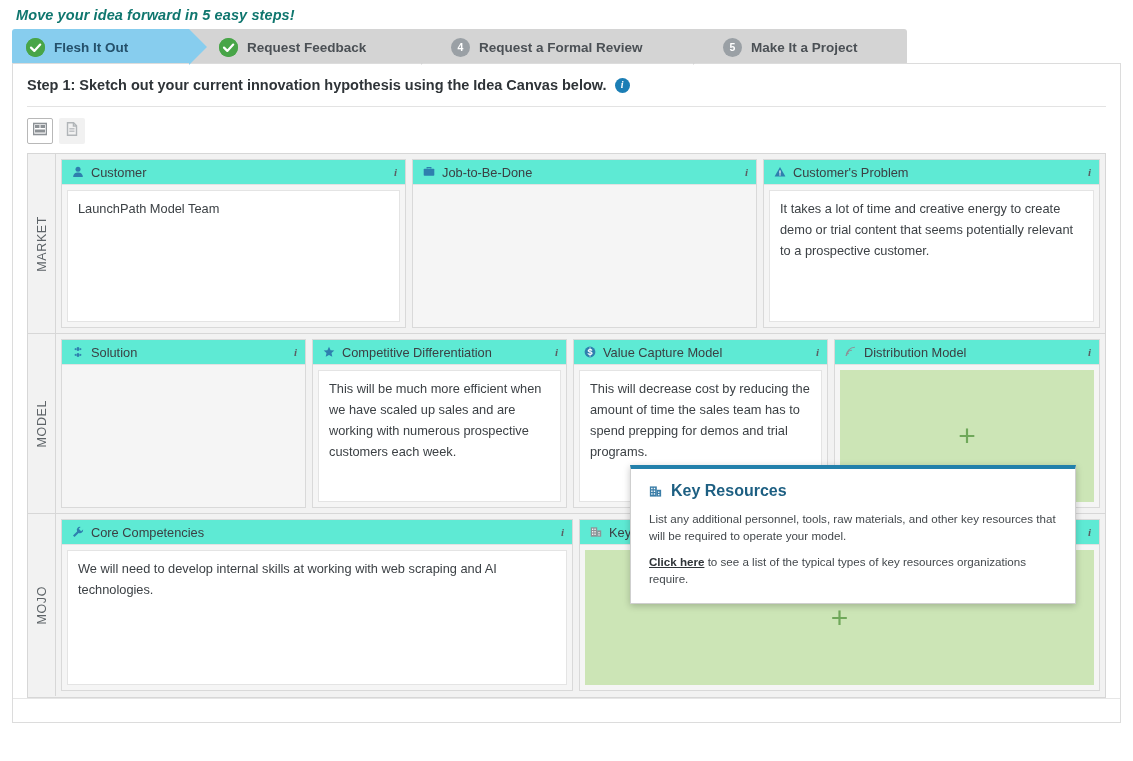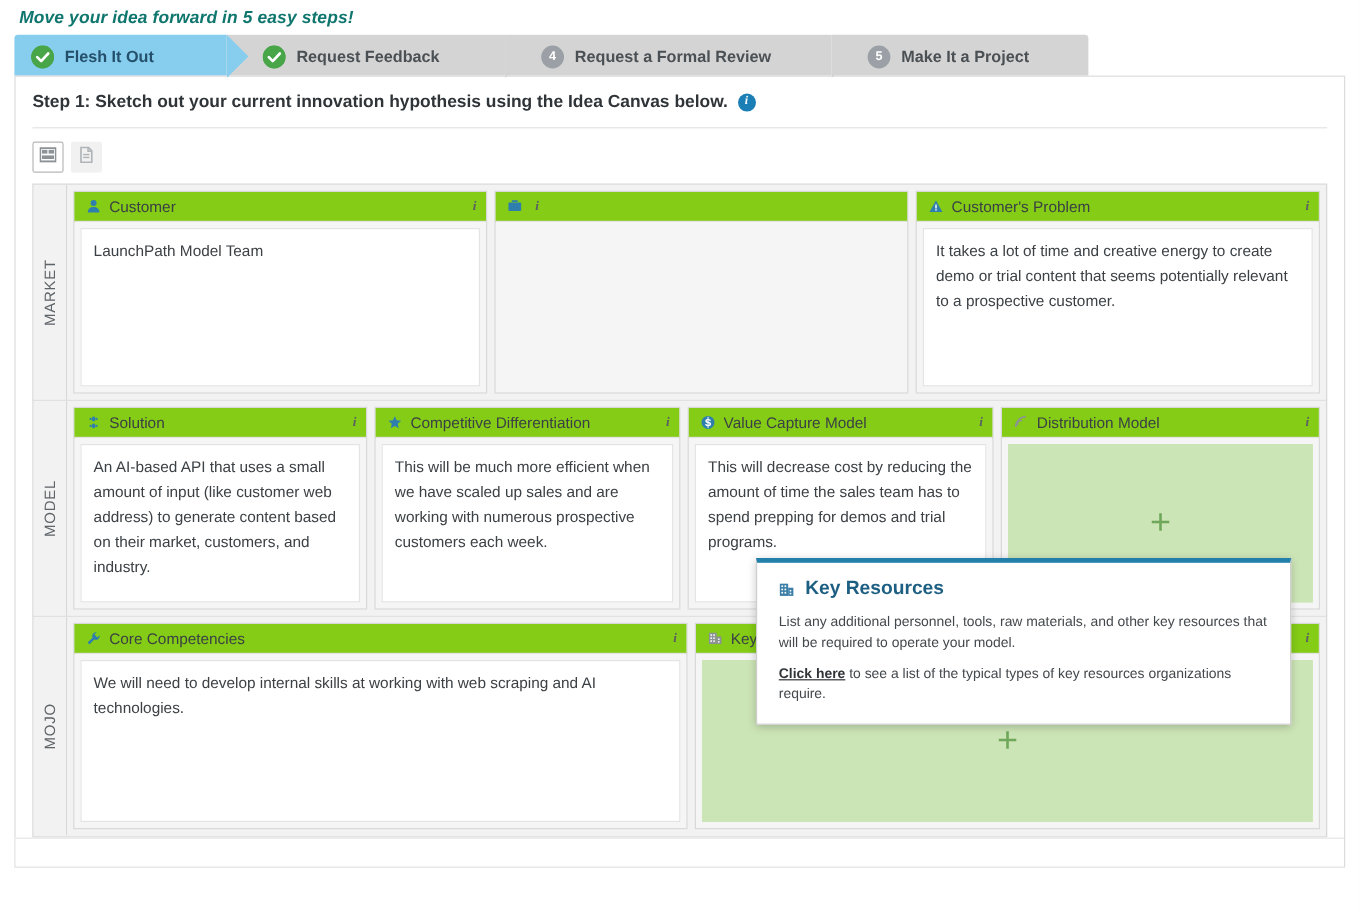--- a/index.html
+++ b/index.html
@@ -179,21 +179,21 @@
     display: flex;
     flex-direction: column;
     min-width: 0;
     flex: 1 1 0;
   }
   .card-head {
     display: flex;
     align-items: center;
     height: 25px;
     padding: 0 8px 0 9px;
-    background: #84cc16;
+    background: #5eead4;
     border-bottom: 1px solid #e2e2e2;
     gap: 7px;
   }
   .card-icon {
     width: 13px; height: 13px;
     display: flex; align-items: center; justify-content: center;
     flex: 0 0 13px;
   }
   .card-icon svg { display: block; }
   .card-title {
@@ -406,20 +406,21 @@
         </div>
 
         <div class="card c-jtbd">
           <div class="card-head">
             <span class="card-icon">
               <svg width="12" height="12" viewBox="0 0 12 12">
                 <path d="M4.2 2.4 V1.6 H7.8 V2.4" fill="none" stroke="#2e7fae" stroke-width="1.3"></path>
                 <rect x="0.7" y="2.8" width="10.6" height="7" rx="0.8" fill="#2e7fae"></rect>
               </svg>
             </span>
+            <span class="card-title">Job-to-Be-Done</span>
             <span class="card-info">i</span>
           </div>
         </div>
 
         <div class="card c-problem">
           <div class="card-head">
             <span class="card-icon">
               <svg width="12" height="12" viewBox="0 0 12 12">
                 <path d="M6 1 L11.4 10.6 H0.6 Z" fill="#2e7fae"></path>
                 <rect x="5.4" y="4.4" width="1.2" height="3.3" fill="#ffffff"></rect>
@@ -445,21 +446,20 @@
           <div class="card-head">
             <span class="card-icon">
               <svg width="12" height="12" viewBox="0 0 12 12">
                 <path d="M6 1.1 C7 1.1 7.6 2 7.3 2.9 L8.8 1.9 C9.6 2.5 9.6 3.6 8.8 4.2 L7.3 3.3 C7.6 4.2 7 5 6 5 C5 5 4.4 4.2 4.7 3.3 L3.2 4.2 C2.4 3.6 2.4 2.5 3.2 1.9 L4.7 2.9 C4.4 2 5 1.1 6 1.1 Z" fill="#2e7fae"></path>
                 <path d="M6 7 C7 7 7.6 7.9 7.3 8.8 L8.8 7.8 C9.6 8.4 9.6 9.5 8.8 10.1 L7.3 9.2 C7.6 10.1 7 10.9 6 10.9 C5 10.9 4.4 10.1 4.7 9.2 L3.2 10.1 C2.4 9.5 2.4 8.4 3.2 7.8 L4.7 8.8 C4.4 7.9 5 7 6 7 Z" fill="#2e7fae"></path>
               </svg>
             </span>
             <span class="card-title">Solution</span>
             <span class="card-info">i</span>
           </div>
-          <div class="card-body">An AI-based API that uses a small amount of input (like customer web address) to generate content based on their market, customers, and industry.</div>
         </div>
 
         <div class="card c-compdiff">
           <div class="card-head">
             <span class="card-icon">
               <svg width="12" height="12" viewBox="0 0 12 12">
                 <path d="M6 0.8 L7.6 4.2 L11.3 4.6 L8.5 7.1 L9.3 10.8 L6 8.9 L2.7 10.8 L3.5 7.1 L0.7 4.6 L4.4 4.2 Z" fill="#2e7fae"></path>
               </svg>
             </span>
             <span class="card-title">Competitive Differentiation</span>

